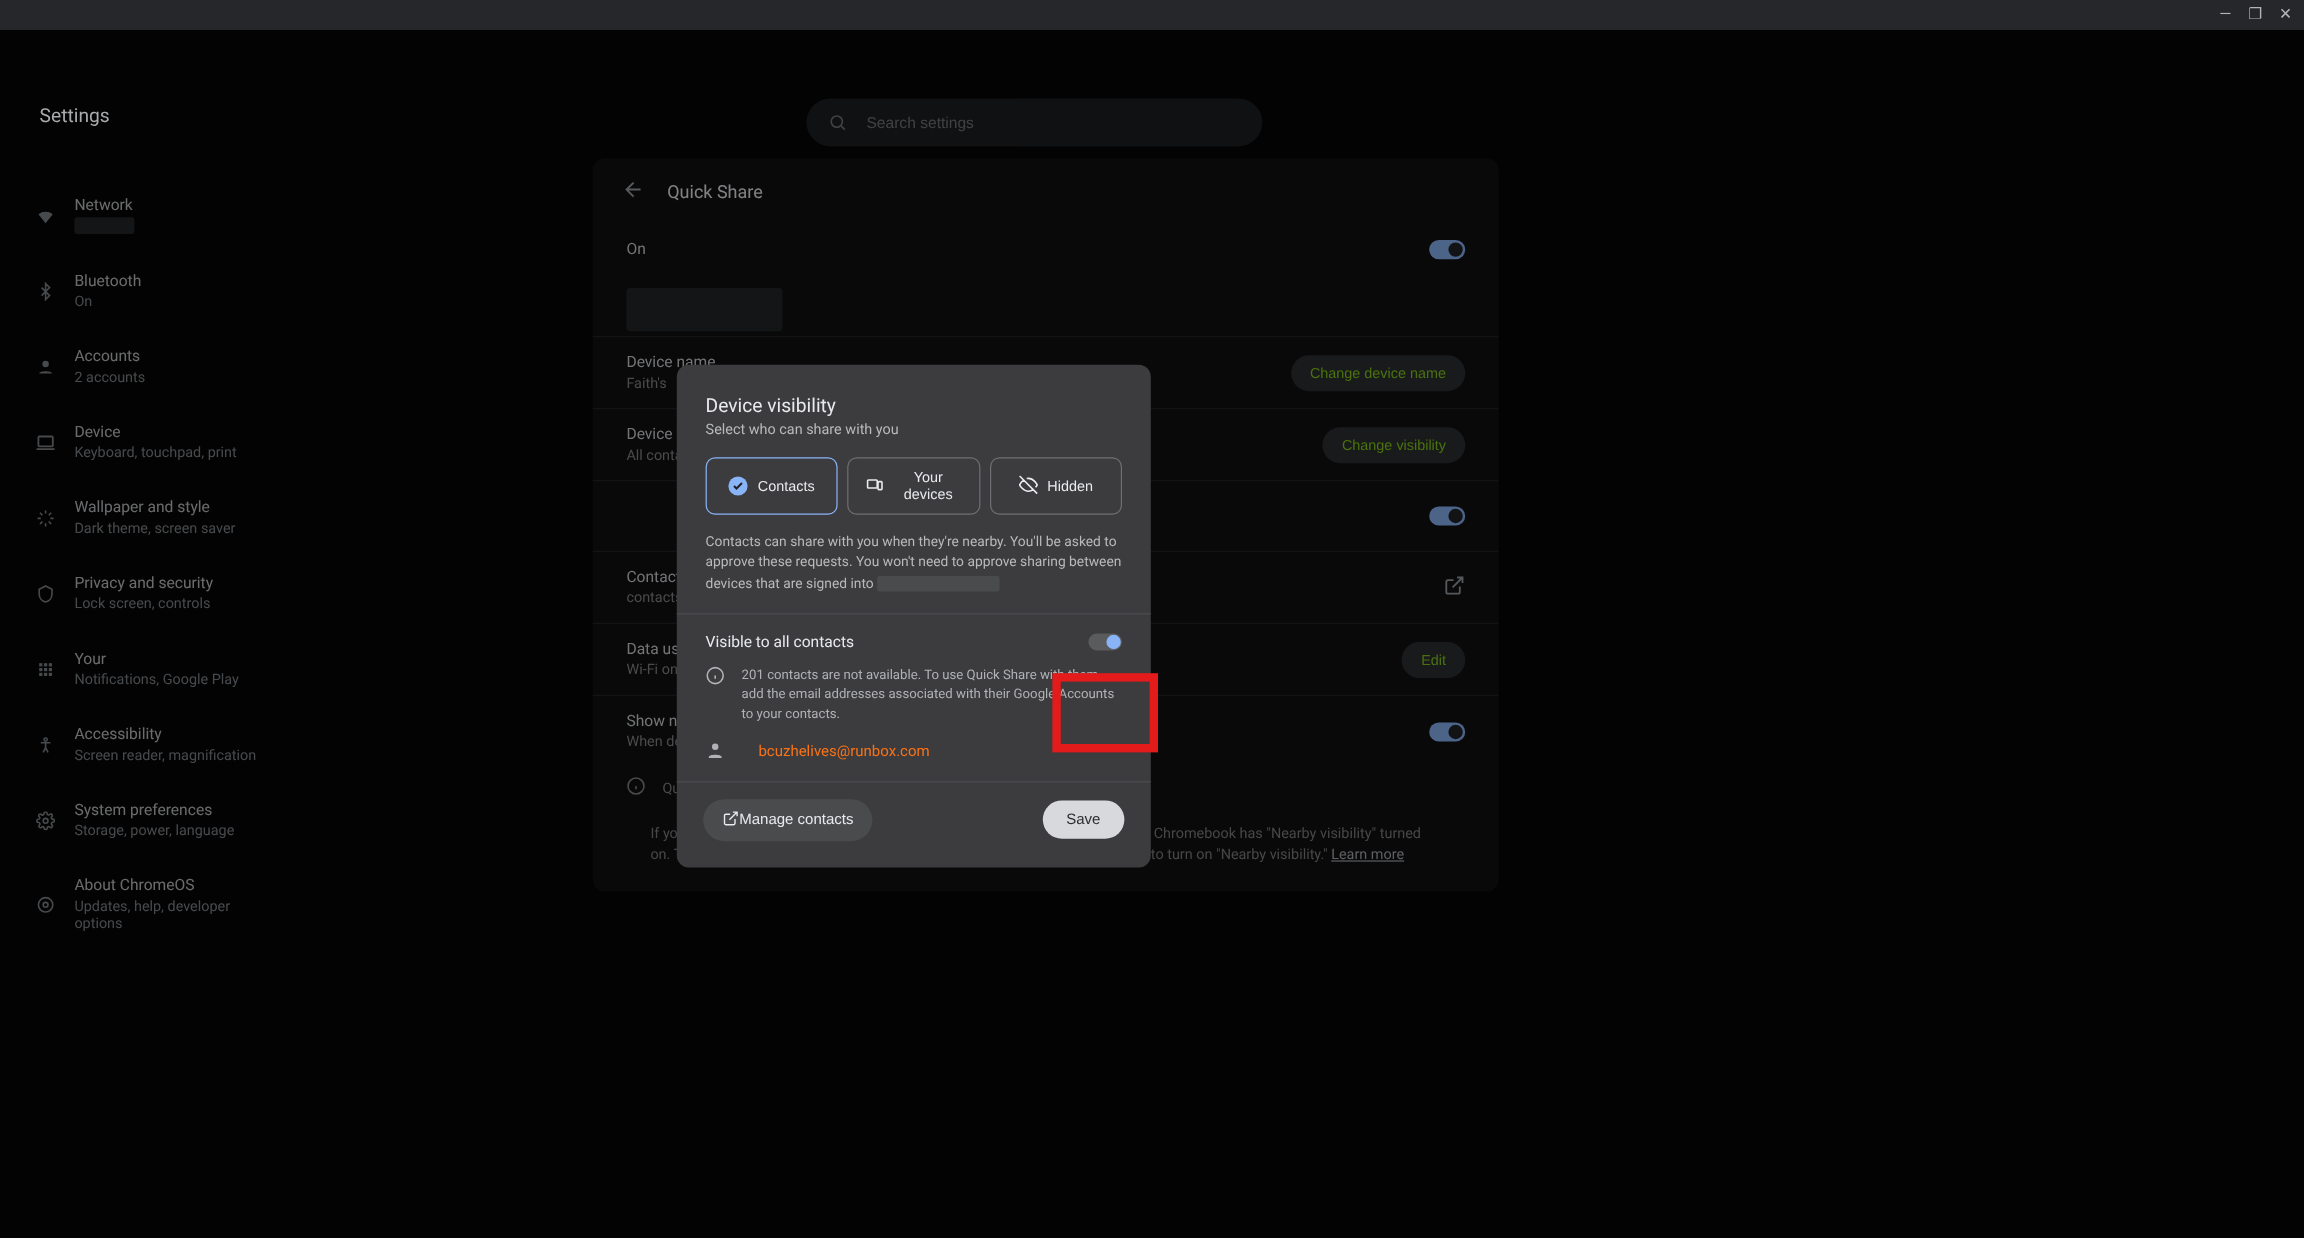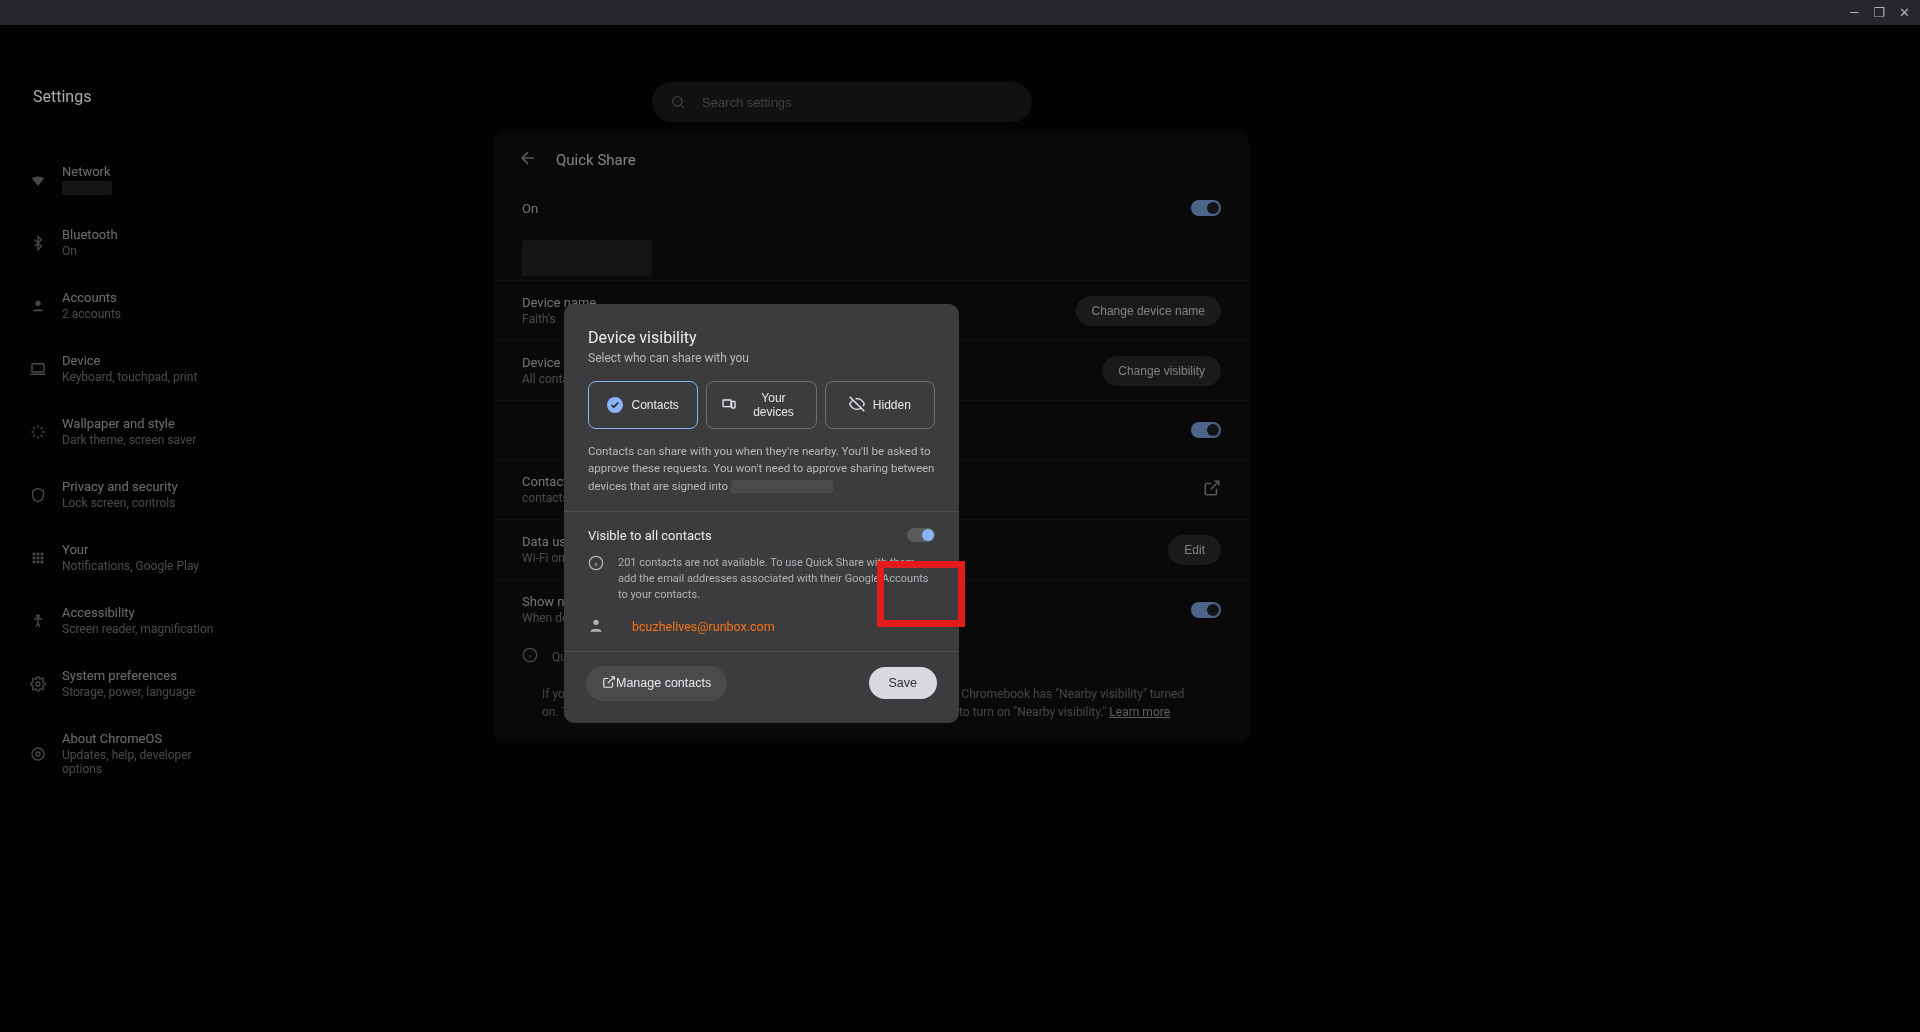--- a/index.html
+++ b/index.html
@@ -34,21 +34,21 @@
 }
 .page-title {
   position: absolute;
   left: 33px;
   top: 18px;
   font-size: 16px;
   color: #a8aaae;
 }
 .search-bar {
   position: absolute;
-  left: 652px;
+  left: 672px;
   top: 13px;
   width: 380px;
   height: 40px;
   background: #1c1d20;
   border-radius: 20px;
   display: flex;
   align-items: center;
   padding: 0 18px;
   gap: 16px;
   opacity: 0.55;
@@ -117,21 +117,21 @@
 .row-sub { font-size: 12px; color: #858688; }
 .toggle {
   width: 30px; height: 16px; border-radius: 8px; background: #8ab4f8;
   position: relative;
 }
 .toggle::after {
   content: ''; position: absolute; right: 2px; top: 2px; width: 12px; height: 12px;
   border-radius: 50%; background: #202124;
 }
 .pill-btn {
-  background: #2c2d30; color: #e5e5e5; font-size: 12px; padding: 8px 16px;
+  background: #2c2d30; color: #84cc16; font-size: 12px; padding: 8px 16px;
   border-radius: 16px; border: none; cursor: pointer;
 }
 .redacted-box { background: #232427; width: 130px; height: 36px; margin: 10px 28px 4px; border-radius: 3px; }
 .footer-text { font-size: 12px; color: #7d7f82; padding: 10px 48px 0; line-height: 1.5; }
 .footer-text a { color: #a8abb0; text-decoration: underline; }
 .info-row { display:flex; align-items:center; gap:14px; padding: 8px 28px; }
 
 .dialog-backdrop {
   position: absolute;
   left: 0; top: 0; width: 100%; height: 100%;

